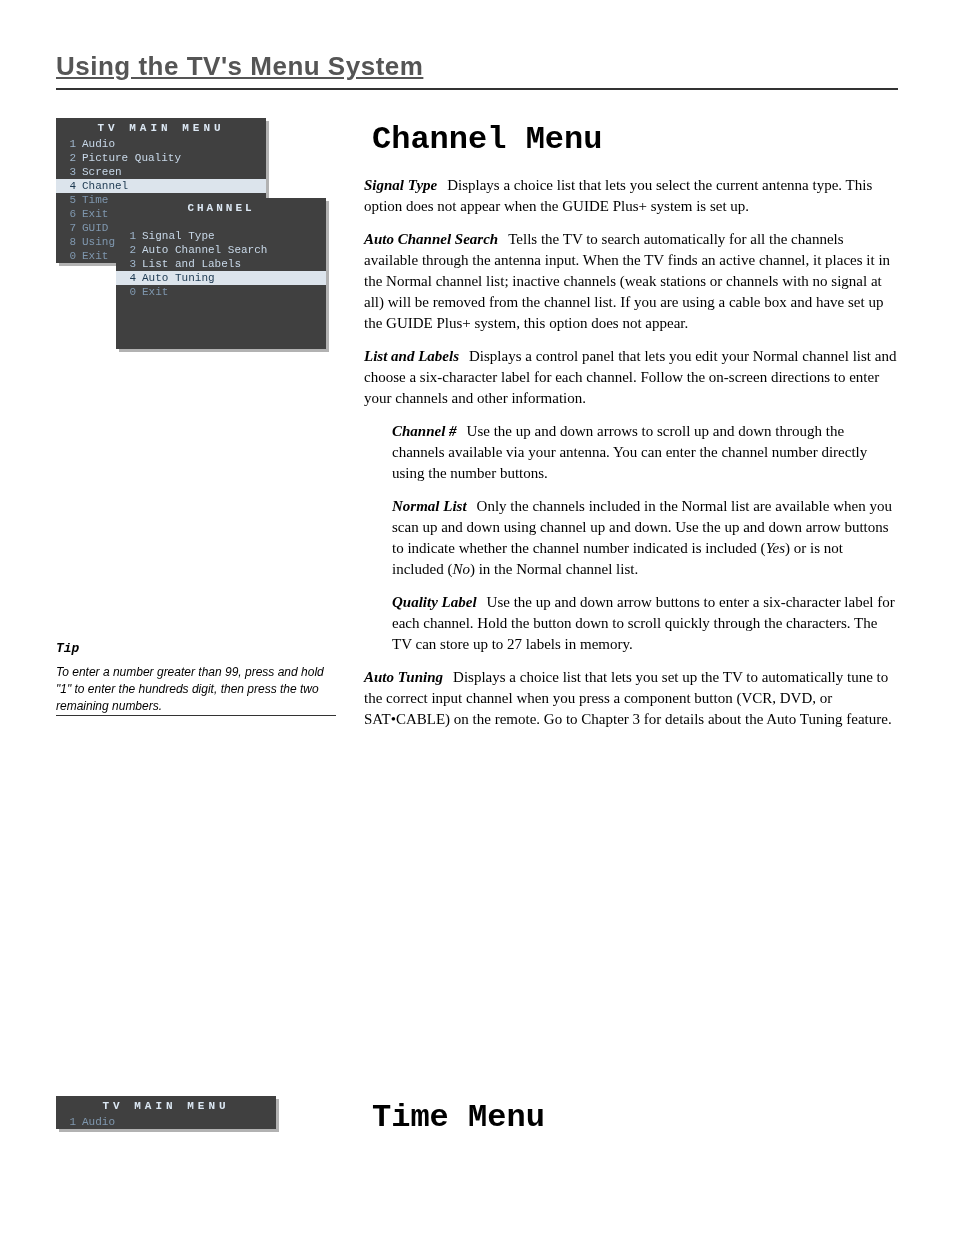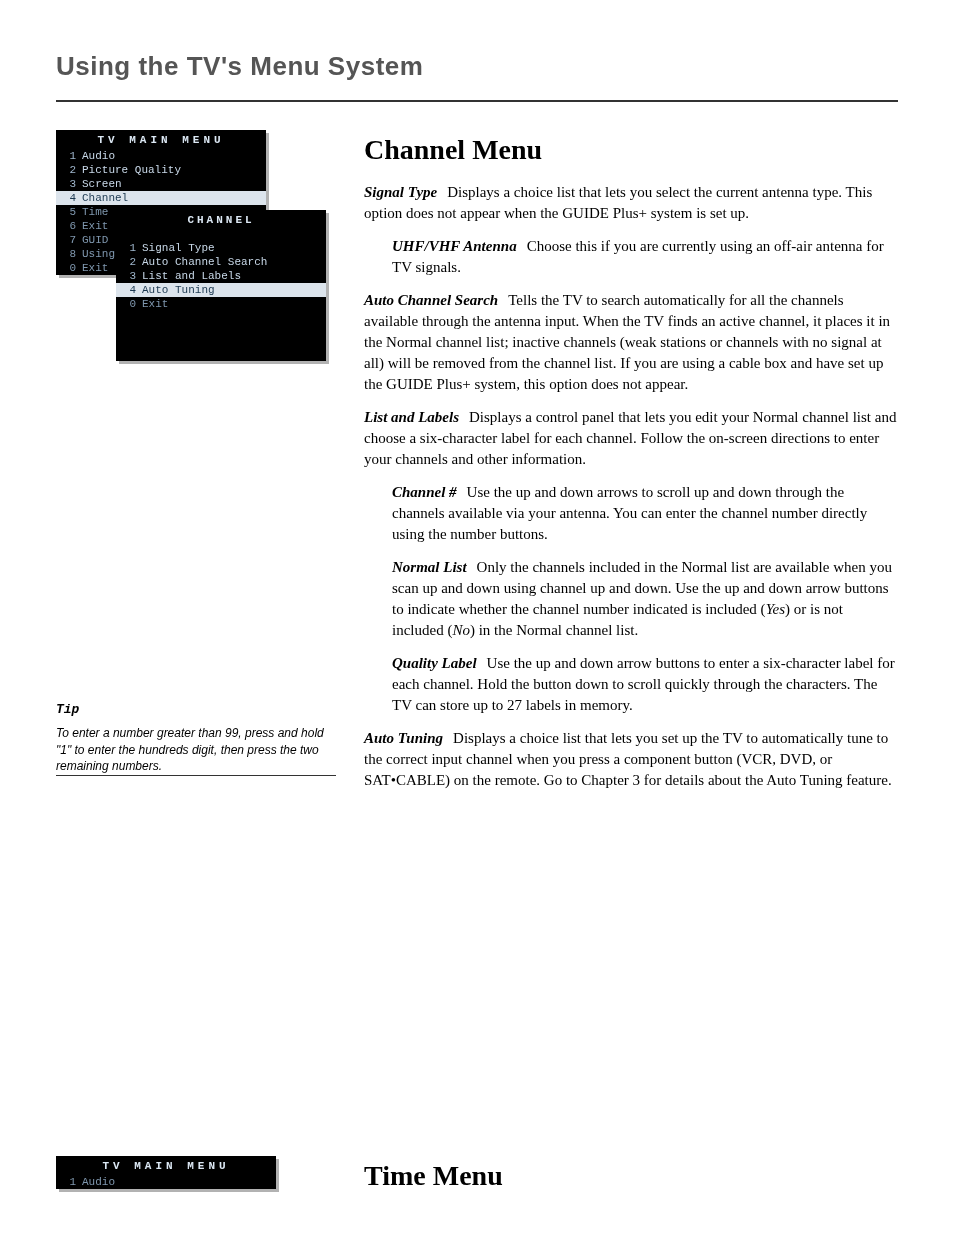--- a/index.html
+++ b/index.html
@@ -13,36 +13,38 @@
     font-size: 15px;
     line-height: 1.4;
   }
   .page-title {
     font-family: "Arial Black", Arial, sans-serif;
     font-weight: 900;
     font-size: 26px;
     color: #555;
     letter-spacing: 0.5px;
     border-bottom: 2px solid #333;
-    padding-bottom: 16px;
+    padding-bottom: 4px;
     margin-bottom: 28px;
+    text-decoration: underline;
   }
   .content-row {
     display: flex;
     gap: 28px;
     margin-bottom: 18px;
   }
   .left-col { width: 280px; flex: 0 0 280px; }
   .right-col { flex: 1; }
 
   .section-heading {
-    font-family: Liberation Serif, serif;
+    font-family: Liberation Mono, monospace;
     font-weight: 700;
-    font-size: 28px;
+    font-size: 32px;
     margin-bottom: 12px;
+    margin-left: 8px;
   }
   .body-block { margin-bottom: 12px; }
   .indent { margin-left: 28px; }
   .term { font-weight: 700; font-style: italic; }
   .term-gap { display:inline-block; width:10px; }
   em.plain { font-style: italic; }
 
   .tip-heading {
     font-family: Liberation Mono, monospace;
     font-weight: 700;
@@ -55,21 +57,21 @@
     font-style: italic;
     font-size: 12px;
     line-height: 1.4;
     border-bottom: 1px solid #333;
   }
 
   
   .tv-wrap { position: relative; height: 230px; }
   .tv-panel {
     position: absolute;
-    background: #000000;
+    background: #404040;
     color: #c8d8e8;
     font-family: "Courier New", monospace;
     font-size: 11px;
     line-height: 14px;
     box-shadow: 3px 3px 0 rgba(0,0,0,0.3);
   }
   .tv-title {
     text-align: center;
     letter-spacing: 4px;
     padding: 3px 0 2px;
@@ -123,23 +125,20 @@
       </div>
     </div>
   </div>
 
   <div class="right-col">
     <h2 class="section-heading">Channel Menu</h2>
 
     <p class="body-block">
       <span class="term">Signal Type</span><span class="term-gap"></span><span>Displays a choice list that lets you select the current antenna type. This option does not appear when the GUIDE Plus+ system is set up.</span>
     </p>
-    <p class="body-block indent">
-      <span class="term">UHF/VHF Antenna</span><span class="term-gap"></span><span>Choose this if you are currently using an off-air antenna for TV signals.</span>
-    </p>
     <p class="body-block">
       <span class="term">Auto Channel Search</span><span class="term-gap"></span><span>Tells the TV to search automatically for all the channels available through the antenna input. When the TV finds an active channel, it places it in the Normal channel list; inactive channels (weak stations or channels with no signal at all) will be removed from the channel list. If you are using a cable box and have set up the GUIDE Plus+ system, this option does not appear.</span>
     </p>
     <p class="body-block">
       <span class="term">List and Labels</span><span class="term-gap"></span><span>Displays a control panel that lets you edit your Normal channel list and choose a six-character label for each channel. Follow the on-screen directions to enter your channels and other information.</span>
     </p>
     <p class="body-block indent">
       <span class="term">Channel #</span><span class="term-gap"></span><span>Use the up and down arrows to scroll up and down through the channels available via your antenna. You can enter the channel number directly using the number buttons.</span>
     </p>
     <p class="body-block indent">

